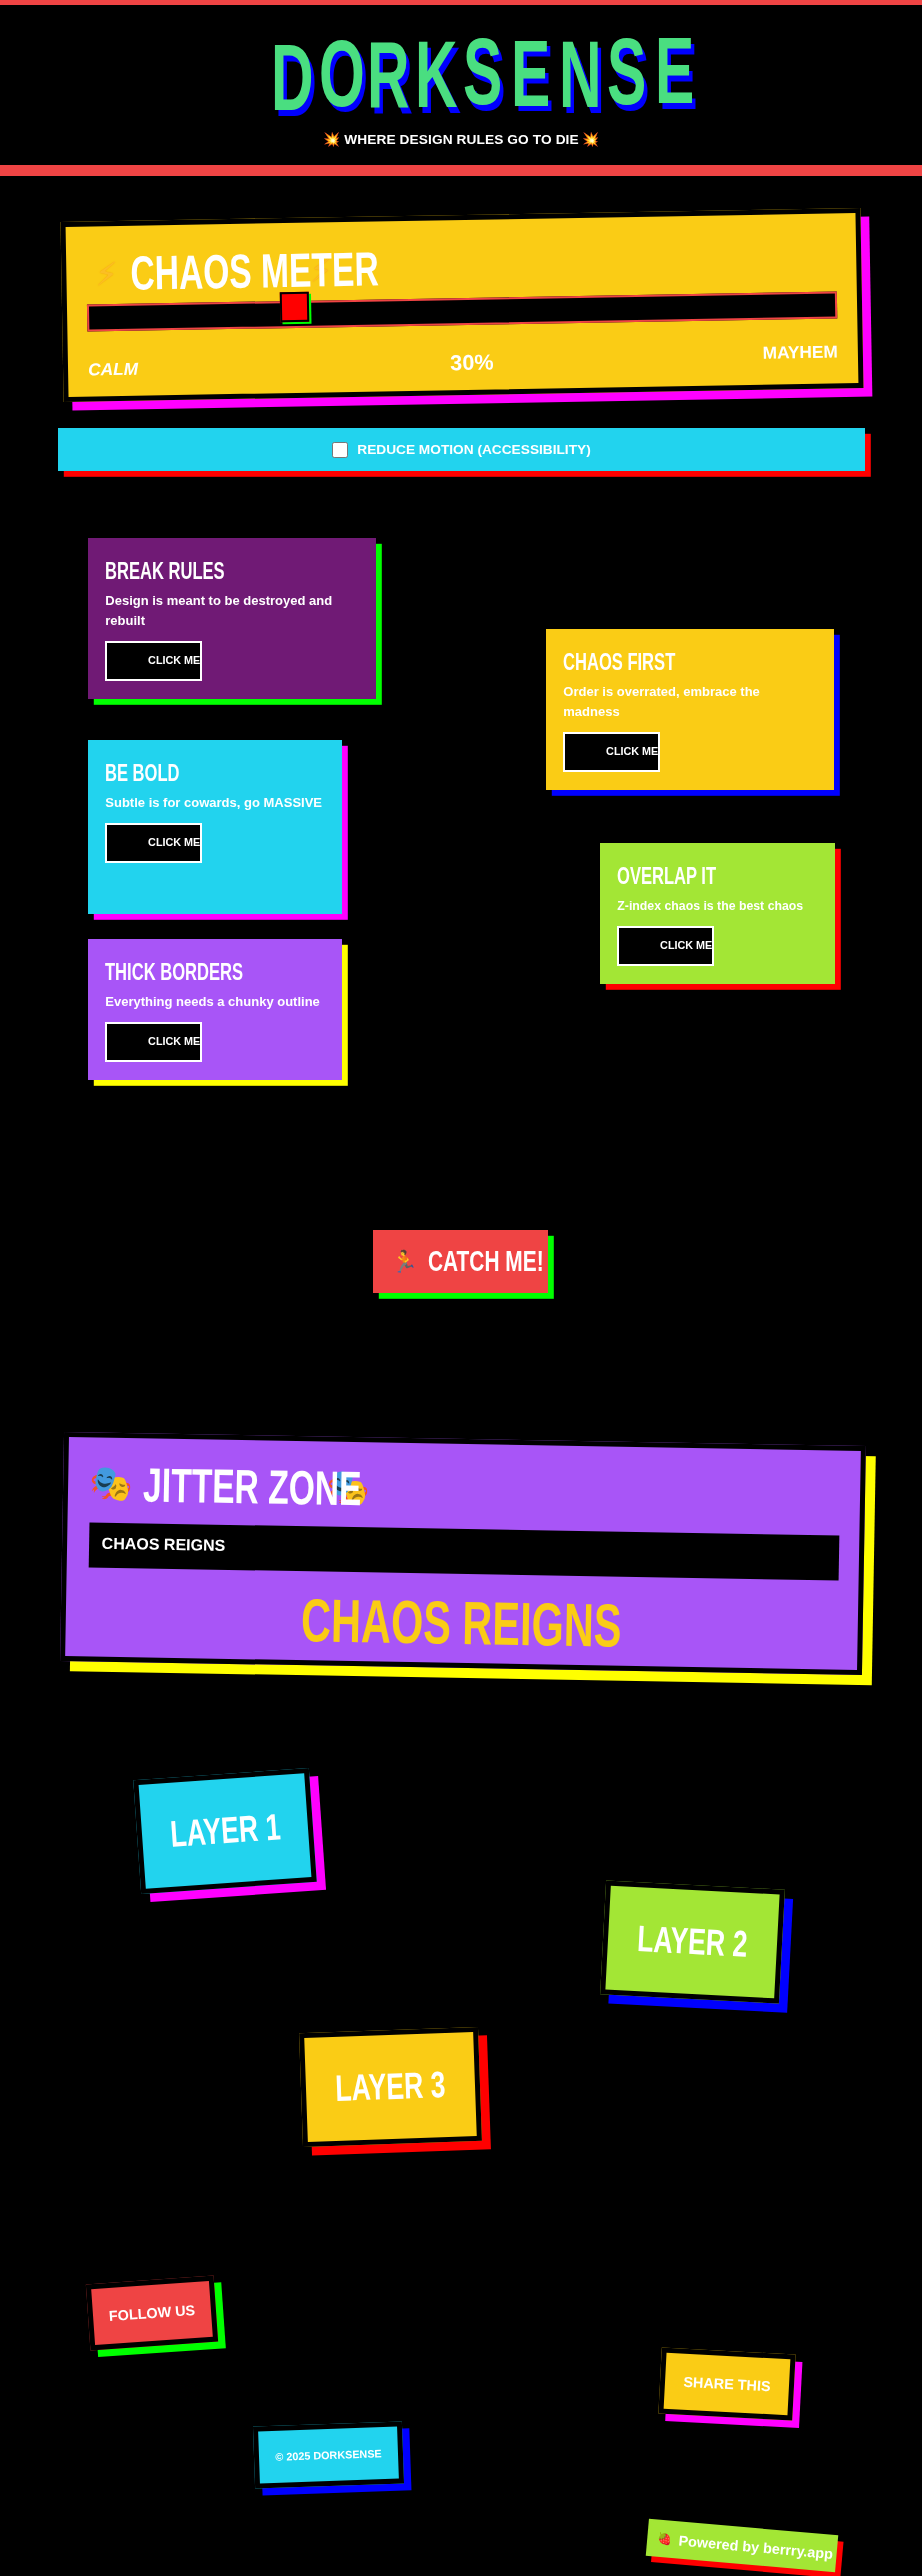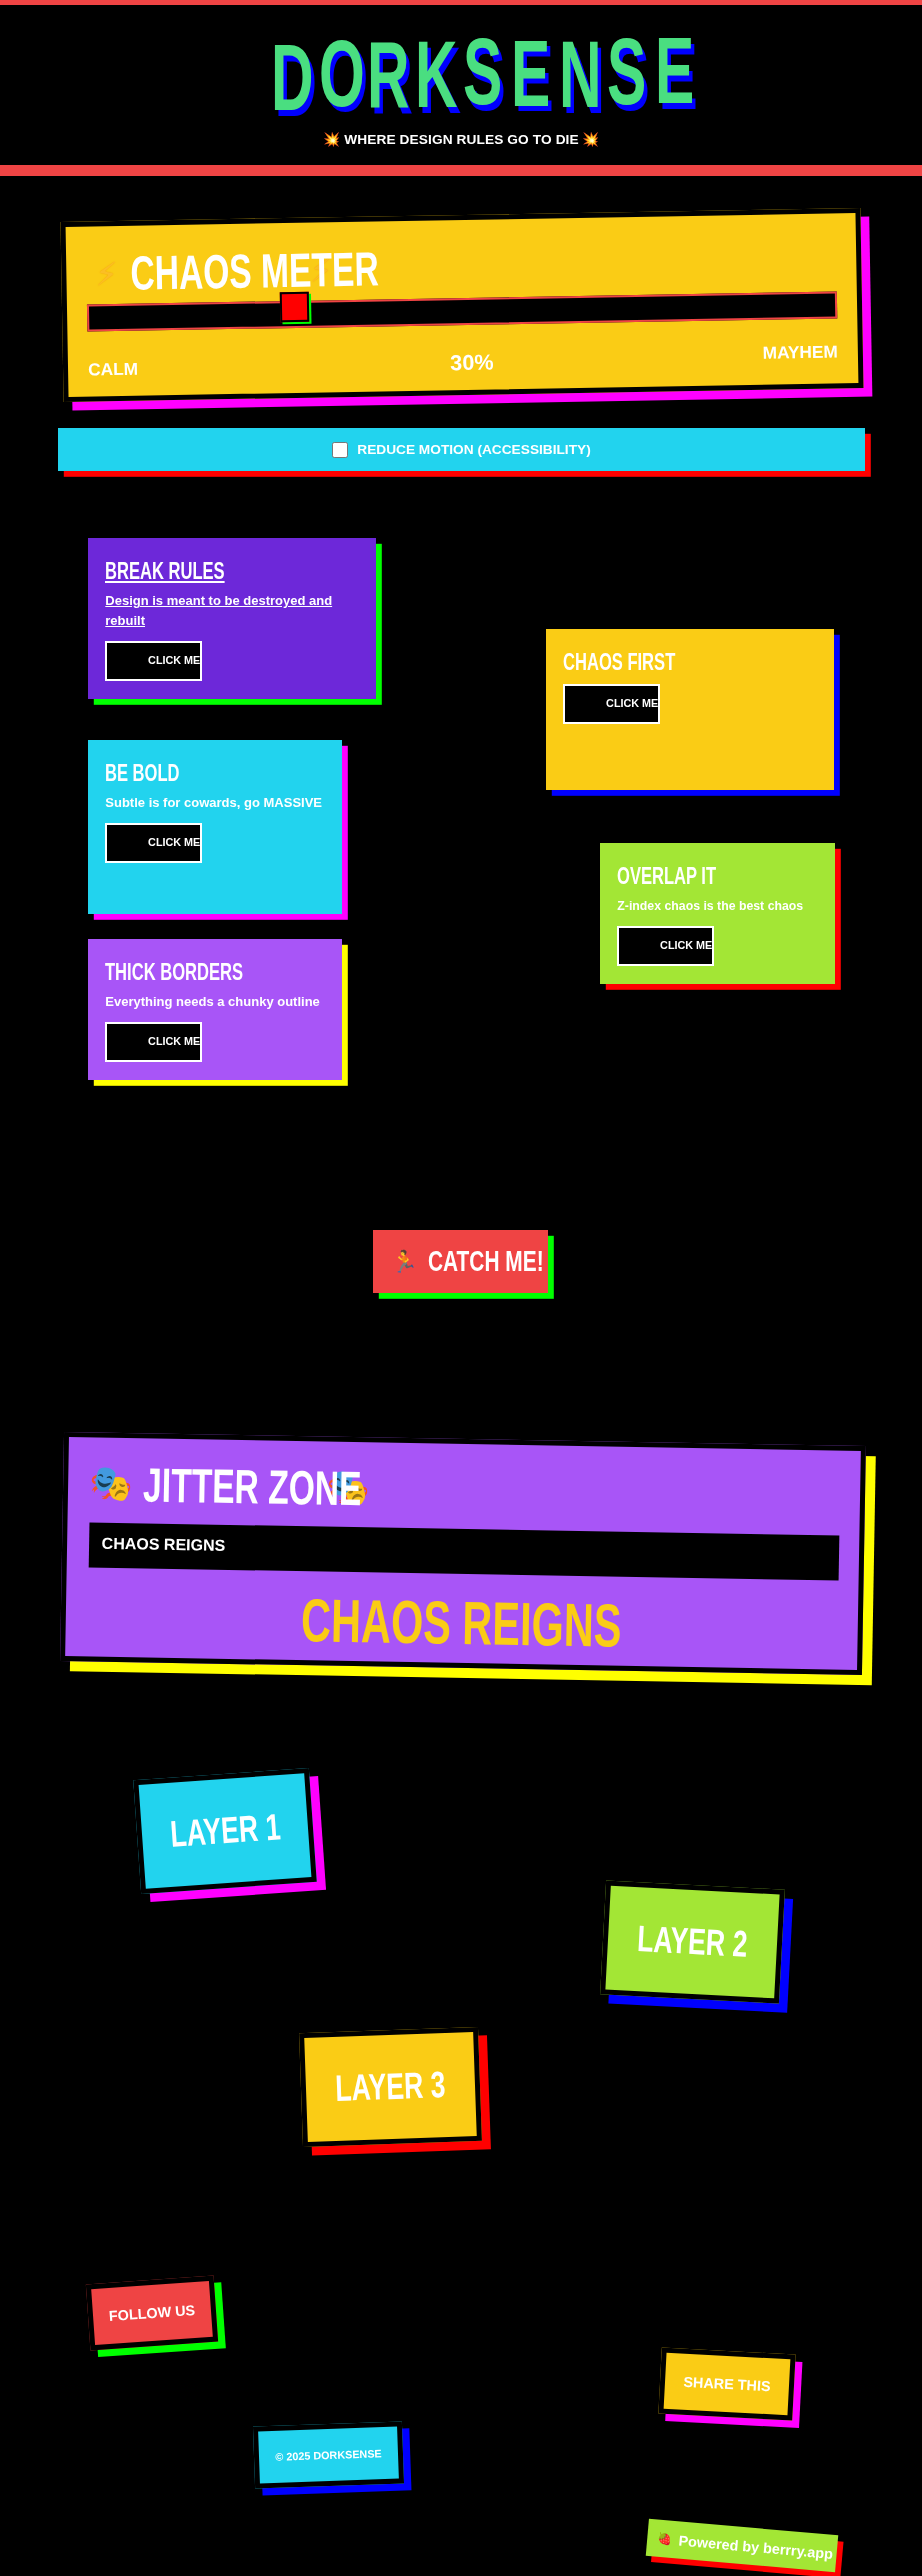--- a/index.html
+++ b/index.html
@@ -27,21 +27,21 @@
   .reduce { position: absolute; left: 58px; top: 428px; width: 807px; height: 43px; background: #22d3ee; box-shadow: 5.8px 5.8px 0 #ff0000; display: flex; align-items: center; justify-content: center; gap: 9px; }
   .reduce .box { width: 16px; height: 16px; background: #fff; border: 0.7px solid #777; border-radius: 2.2px; }
   .reduce .label { font-size: 13.7px; font-weight: 700; color: #fff; }
 
   
   .card { position: absolute; background: #ef4444; padding: 17.3px 17.3px 17.3px 17.3px; }
   .card h3 { font-family: "Liberation Sans", sans-serif; font-weight: 700; font-size: 23px; line-height: 1; color: #fff; transform: scaleX(0.72); transform-origin: left center; white-space: nowrap; margin-top: 4.3px; }
   .card p { margin-top: 8.7px; font-size: 13px; font-weight: 700; line-height: 20px; color: #fff; }
   .card .btn { display: inline-block; margin-top: 10px; width: 97px; height: 40px; background: #000; border: 2.9px solid #fff; color: #fff; font-size: 10.8px; font-weight: 700; text-align: right; line-height: 35px; cursor: pointer; }
 
-  .c1 { left: 88px; top: 538px; width: 288px; height: 161px; background: #6d28d9; box-shadow: 5.8px 5.8px 0 #00ff00; text-decoration: underline; }
+  .c1 { left: 88px; top: 538px; width: 288px; height: 161px; background: #701a75; box-shadow: 5.8px 5.8px 0 #00ff00; }
   .c2 { left: 546px; top: 629px; width: 288px; height: 161px; background: #facc15; box-shadow: 5.8px 5.8px 0 #0000ff; }
   .c3 { left: 88px; top: 740px; width: 254px; height: 174px; background: #22d3ee; box-shadow: 5.8px 5.8px 0 #ff00ff; }
   .c4 { left: 600px; top: 843px; width: 235px; height: 141px; background: #a3e635; box-shadow: 5.8px 5.8px 0 #ff0000; }
   .c5 { left: 88px; top: 939px; width: 254px; height: 141px; background: #a855f7; box-shadow: 5.8px 5.8px 0 #ffff00; }
 
   
   .catch { position: absolute; left: 373px; top: 1230px; width: 175px; height: 63px; background: #ef4444; box-shadow: 5.8px 5.8px 0 #00ff00; display: flex; align-items: center; justify-content: center; gap: 10px; cursor: pointer; }
   .catch .runner { font-size: 21.6px; }
   .catch .txt { font-family: "Liberation Sans", sans-serif; font-weight: 700; font-size: 29px; color: #fff; transform: scaleX(0.72); transform-origin: left center; white-space: nowrap; width: 101px; display: inline-block; }
 
@@ -89,39 +89,40 @@
 
 <section class="meter">
   <div class="meter-title">
     <span class="bolt">⚡</span>
     <span class="txt">CHAOS METER</span>
     <span class="bolt">⚡</span>
   </div>
   <div class="slider-track"></div>
   <div class="slider-thumb"></div>
   <div class="meter-labels">
-    <span class="calm" style="">CALM</span>
+    <span class="calm" style="font-style:italic;">CALM</span>
     <span class="pct" style="margin-left:43px;">30%</span>
     <span class="mayhem" style="margin-top:-10px;">MAYHEM</span>
   </div>
 </section>
 
 <label class="reduce">
   <span class="box"></span>
   <span class="label">REDUCE MOTION (ACCESSIBILITY)</span>
 </label>
 
 <div class="card c1">
   <h3>BREAK RULES</h3>
   <p>Design is meant to be destroyed and rebuilt</p>
   <div class="btn">CLICK ME</div>
 </div>
 
 <div class="card c2">
   <h3>CHAOS FIRST</h3>
+  <p style="padding-right:29px;">Order is overrated, embrace the madness</p>
   <div class="btn">CLICK ME</div>
 </div>
 
 <div class="card c3">
   <h3>BE BOLD</h3>
   <p>Subtle is for cowards, go MASSIVE</p>
   <div class="btn">CLICK ME</div>
 </div>
 
 <div class="card c4">

